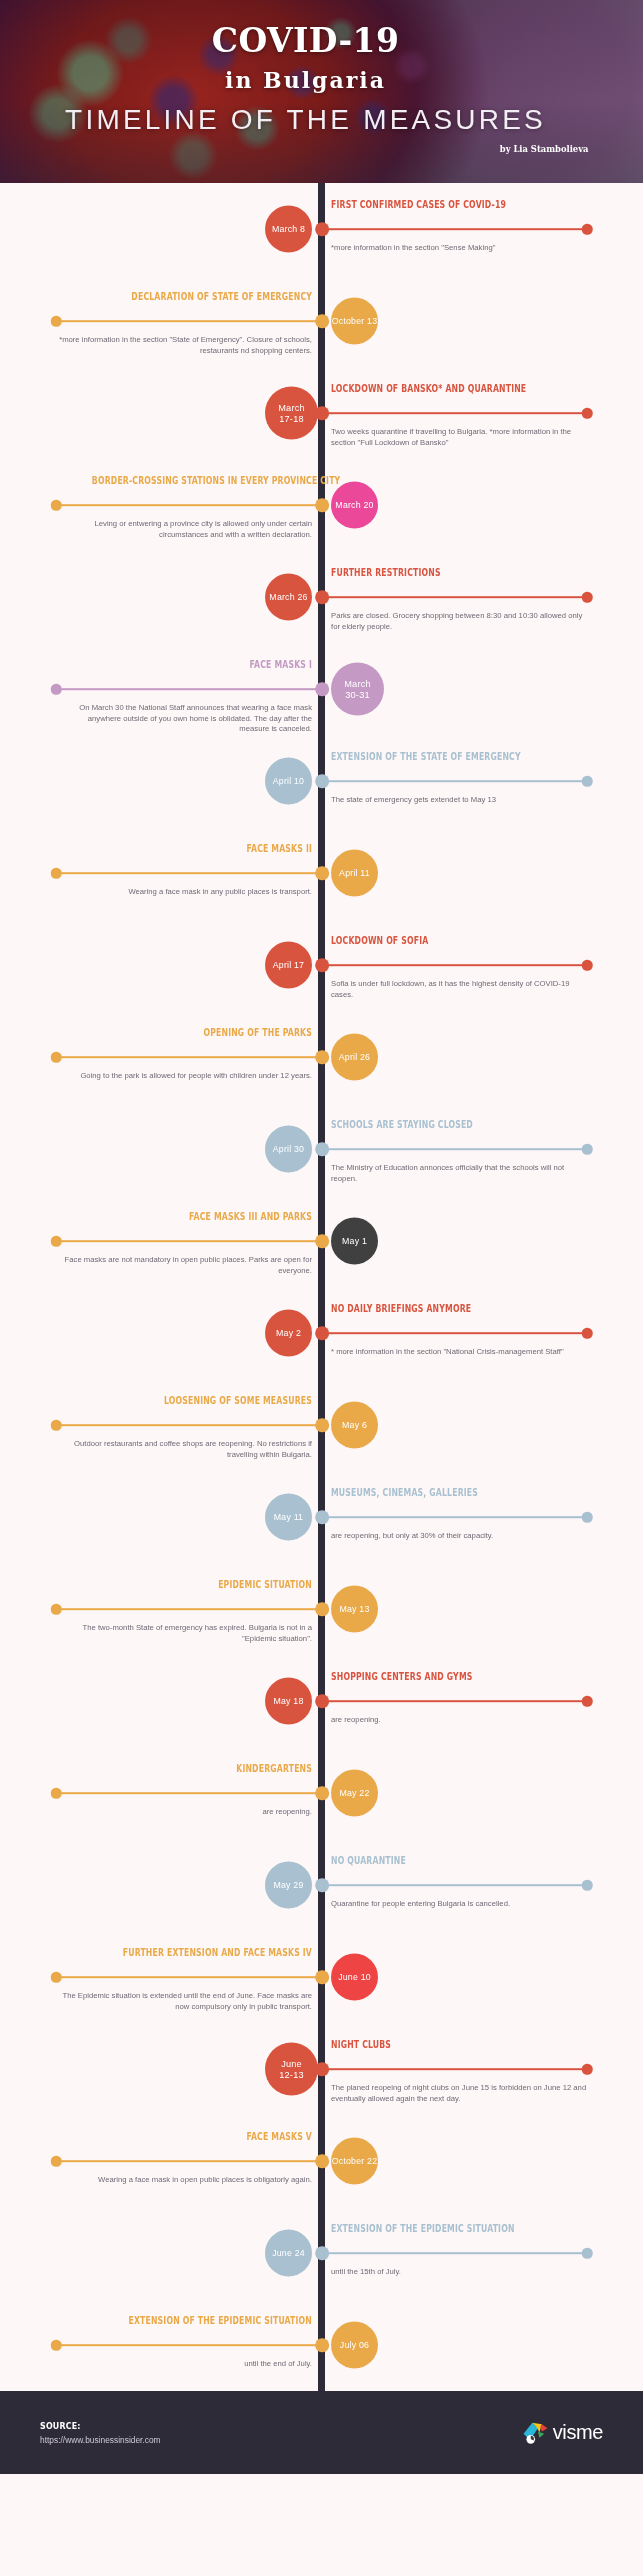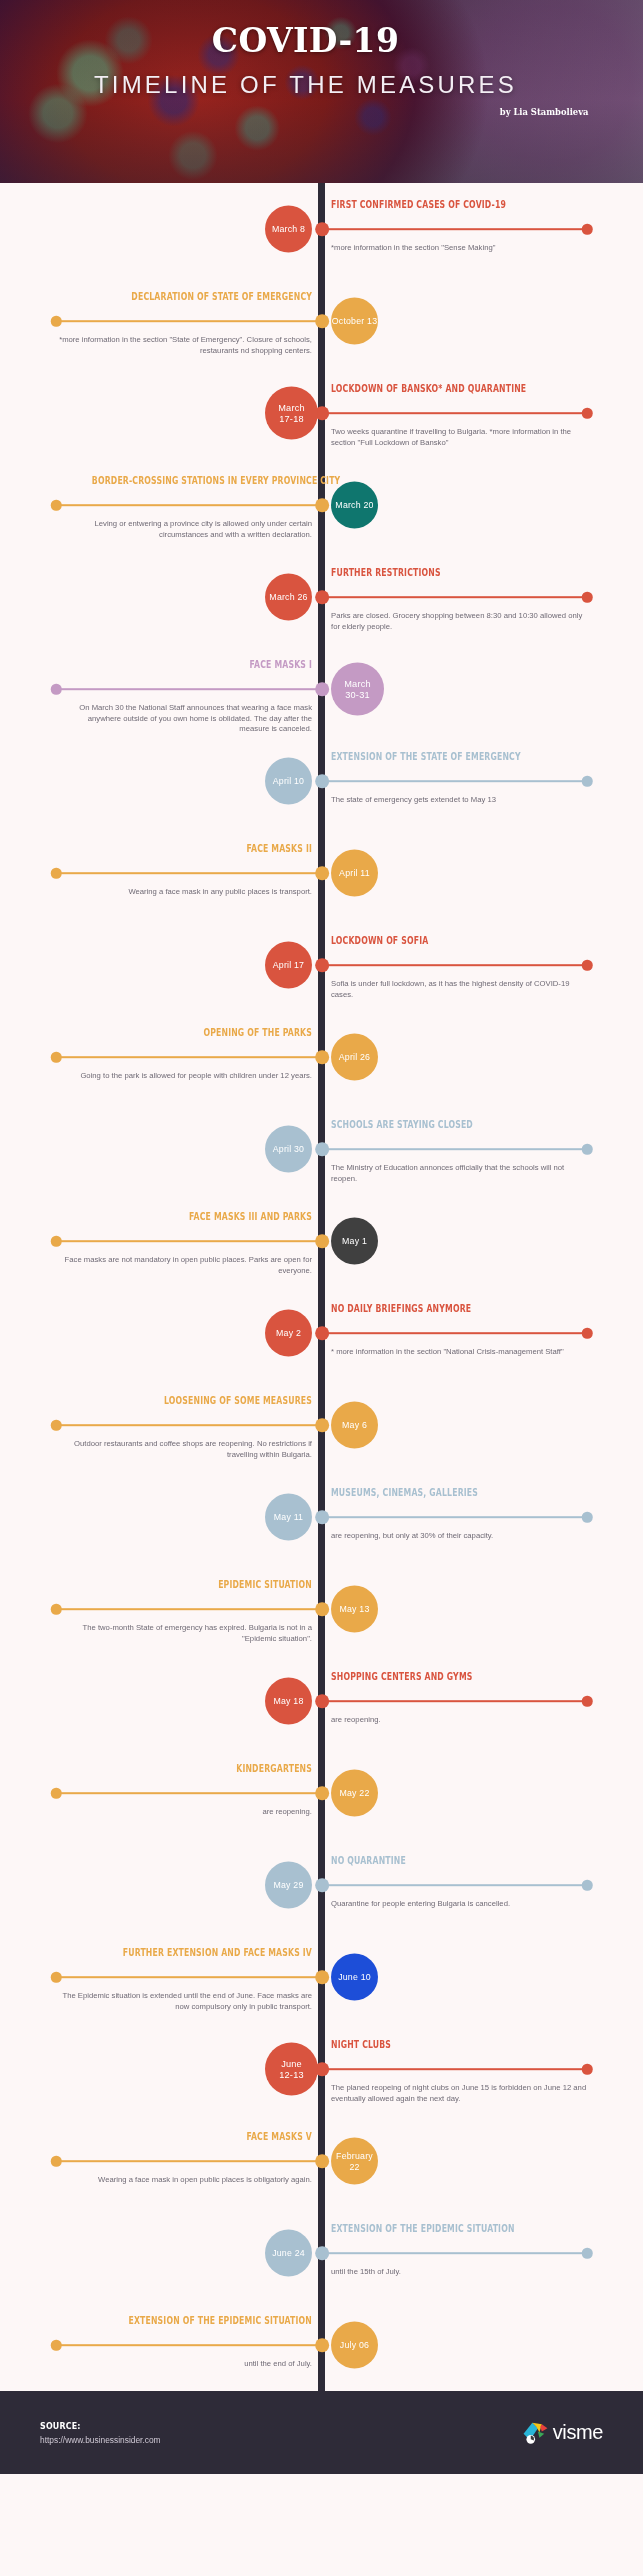--- a/index.html
+++ b/index.html
@@ -70,21 +70,21 @@
     font-family: "DejaVu Serif", serif;
     font-size: 22px;
     font-weight: bold;
     letter-spacing: 2px;
     color: #ffffff;
     margin-top: 7.2px;
     text-shadow: 0 0.8px 4px rgba(0,0,0,.45);
   }
   .h-line {
     font-family: "Liberation Sans", sans-serif;
-    font-size: 24px;
+    font-size: 28px;
     font-weight: 300;
     letter-spacing: 3.2px;
     color: #f3eef4;
     margin-top: 11.3px;
     text-shadow: 0 0.8px 4.8px rgba(0,0,0,.4);
     text-align: center;
   }
   .h-author {
     font-family: "DejaVu Serif", serif;
     font-size: 8.4px;
@@ -248,20 +248,21 @@
 </head>
 <body>
 
 <div id="page">
 
   <div class="header">
     <div class="header-bg"></div>
     <div class="header-fade"></div>
     <div class="header-inner">
       <div class="h-title">COVID-19</div>
+      <div class="h-sub">in Bulgaria</div>
       <div class="h-line">TIMELINE OF THE MEASURES</div>
       <div class="h-author">by Lia Stambolieva</div>
     </div>
   </div>
 
   <div class="body-wrap">
     <div class="spine"></div>
     <div class="rows" id="rows">
         <div class="row right" style="height: 92px;">
           <div class="bar" style="background: rgb(217, 84, 63);"></div>
@@ -302,21 +303,21 @@
             </div>
             <div class="stack-desc">
               <div class="desc" style="margin-top: 0px;">Two weeks quarantine if travelling to Bulgaria. *more information in the section "Full Lockdown of Bansko"</div>
             </div>
           </div>
         </div>
         <div class="row left" style="height: 92px;">
           <div class="bar" style="background: rgb(233, 169, 73);"></div>
           <div class="node" style="background: rgb(233, 169, 73);"></div>
           <div class="tail" style="background: rgb(233, 169, 73);"></div>
-          <div class="bubble" style="background: #0f766e; text-align: center;">March 20</div>
+          <div class="bubble" style="background: #ec4899; text-align: center;">March 20</div>
           <div class="txt2">
             <div class="stack-head">
               <div class="head" style="color: rgb(233, 169, 73); white-space: nowrap;">BORDER-CROSSING STATIONS IN EVERY PROVINCE CITY</div>
             </div>
             <div class="stack-desc">
               <div class="desc" style="margin-top: 0px;">Leving or entwering a province city is allowed only under certain circumstances and with a written declaration.</div>
             </div>
           </div>
         </div>
         <div class="row right" style="height: 92px;">
@@ -526,21 +527,21 @@
             </div>
             <div class="stack-desc">
               <div class="desc" style="margin-top: 0px;">Quarantine for people entering Bulgaria is cancelled.</div>
             </div>
           </div>
         </div>
         <div class="row left" style="height: 92px;">
           <div class="bar" style="background: rgb(233, 169, 73);"></div>
           <div class="node" style="background: rgb(233, 169, 73);"></div>
           <div class="tail" style="background: rgb(233, 169, 73);"></div>
-          <div class="bubble" style="background: #1d4ed8;">June 10</div>
+          <div class="bubble" style="background: #ef4444;">June 10</div>
           <div class="txt2">
             <div class="stack-head">
               <div class="head" style="color: rgb(233, 169, 73); white-space: nowrap;">FURTHER EXTENSION AND FACE MASKS IV</div>
             </div>
             <div class="stack-desc">
               <div class="desc" style="margin-top: 0px;">The Epidemic situation is extended until the end of June. Face masks are now compulsory only in public transport.</div>
             </div>
           </div>
         </div>
         <div class="row right" style="height: 92px;">
@@ -554,21 +555,21 @@
             </div>
             <div class="stack-desc">
               <div class="desc" style="margin-top: 0px;">The planed reopeing of night clubs on June 15 is forbidden on June 12 and eventually allowed again the next day.</div>
             </div>
           </div>
         </div>
         <div class="row left" style="height: 92px;">
           <div class="bar" style="background: rgb(233, 169, 73);"></div>
           <div class="node" style="background: rgb(233, 169, 73);"></div>
           <div class="tail" style="background: rgb(233, 169, 73);"></div>
-          <div class="bubble" style="background: rgb(233, 169, 73);">February 22</div>
+          <div class="bubble" style="background: rgb(233, 169, 73);">October 22</div>
           <div class="txt2">
             <div class="stack-head">
               <div class="head" style="color: rgb(233, 169, 73); white-space: nowrap;">FACE MASKS V</div>
             </div>
             <div class="stack-desc">
               <div class="desc" style="margin-top: 0px;">Wearing a face mask in open public places is obligatorly again.</div>
             </div>
           </div>
         </div>
         <div class="row right" style="height: 92px;">

